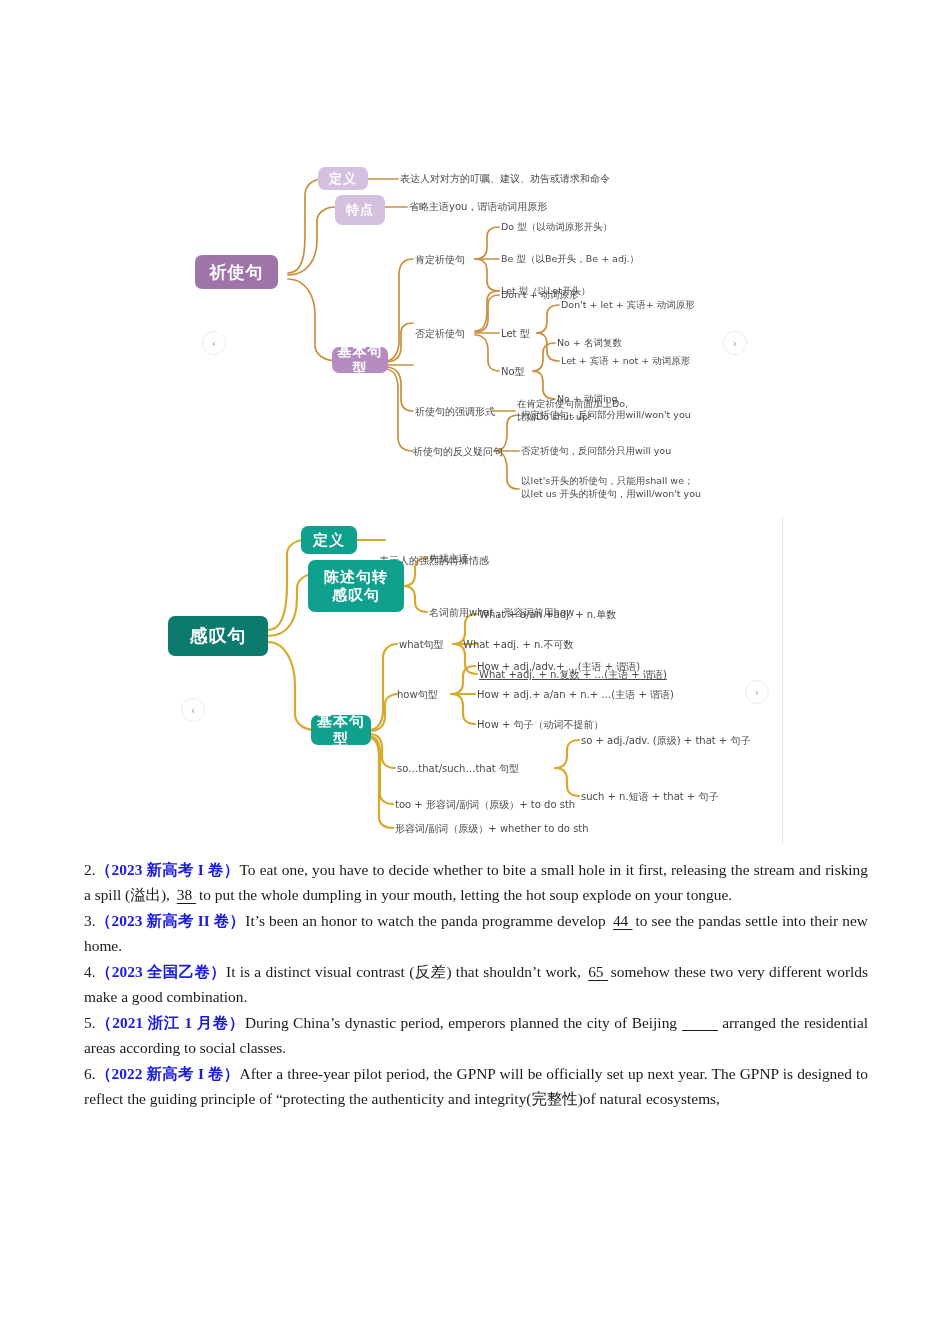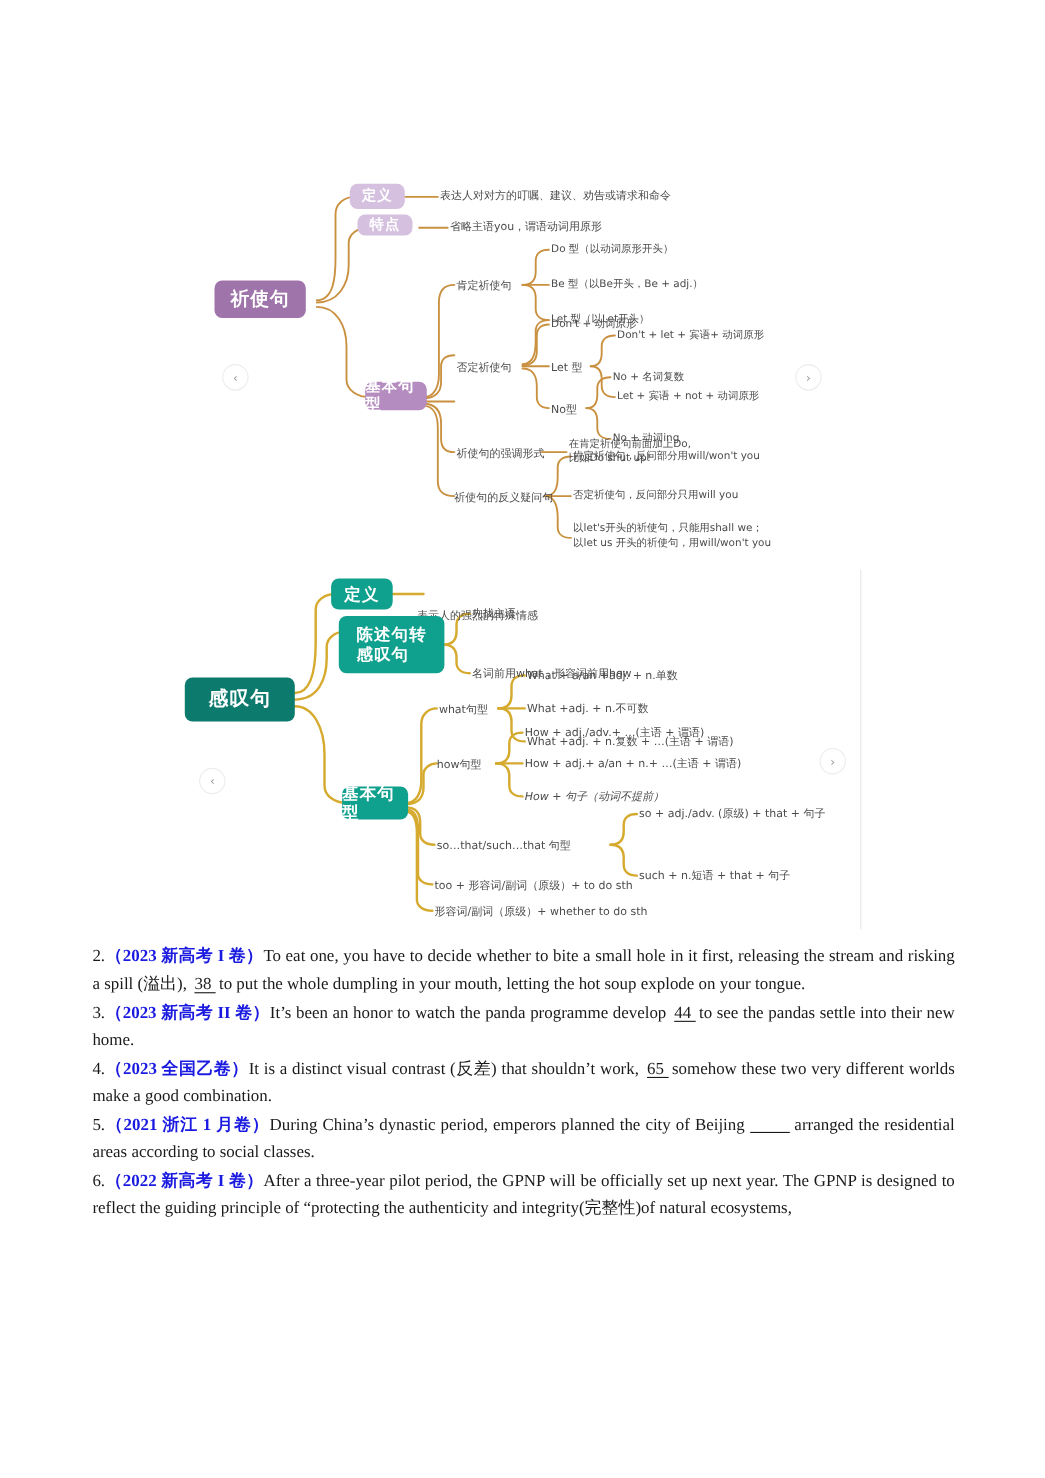--- a/index.html
+++ b/index.html
@@ -52,21 +52,21 @@
     height: 100%;
   }
 
   
   .node {
     position: absolute;
     box-sizing: border-box;
     display: flex;
     align-items: center;
     justify-content: center;
-    text-align: left;
+    text-align: center;
     font-family: "DejaVu Sans", "Liberation Sans", sans-serif;
     color: #ffffff;
     border-radius: 7px;
     letter-spacing: 1px;
     white-space: pre-line;
     line-height: 1.22;
   }
   .node.root-purple {
     background: #9f74aa;
     font-size: 17px;
@@ -217,21 +217,21 @@
         <path d="M310,296 L334,296"></path>
         <path d="M310,296 C320,296 322,306 322,316 L322,324 C322,330 326,334 334,334"></path>
       </g>
     </svg>
 
     <div class="node root-purple" style="left:10px; top:100px; width:83px; height:34px;">祈使句</div>
 
     <div class="node sub-purple" style="left:133px; top:12px; width:50px; height:23px;">定义</div>
     <div class="leaf b1" style="left:215px; top:17px;">表达人对对方的叮嘱、建议、劝告或请求和命令</div>
 
-    <div class="node sub-purple" style="left:140px; top:40px; width:50px; height:19px;">特点</div>
+    <div class="node sub-purple" style="left:150px; top:40px; width:50px; height:30px;">特点</div>
     <div class="leaf b1" style="left:224px; top:45px;">省略主语you，谓语动词用原形</div>
 
     <div class="node mid-purple" style="left:147px; top:192px; width:56px; height:26px;">基本句型</div>
 
     <div class="branch-label" style="left:230px; top:98px;">肯定祈使句</div>
     <div class="leaf" style="left:316px; top:66px;">Do 型（以动词原形开头）</div>
     <div class="leaf" style="left:316px; top:98px;">Be 型（以Be开头，Be + adj.）</div>
     <div class="leaf" style="left:316px; top:130px;">Let 型（以Let开头）</div>
 
     <div class="branch-label" style="left:230px; top:172px;">否定祈使句</div>
@@ -299,27 +299,27 @@
 
     <div class="node sub-teal" style="left:145px; top:42px; width:96px; height:52px;">陈述句转
 感叹句</div>
     <div class="leaf b1" style="left:266px; top:34px;">先找主语</div>
     <div class="leaf b1" style="left:266px; top:88px;">名词前用what，形容词前用how</div>
 
     <div class="node sub-teal" style="left:148px; top:197px; width:60px; height:30px;">基本句型</div>
 
     <div class="branch-label" style="left:236px; top:120px;">what句型</div>
     <div class="leaf b1" style="left:316px; top:90px;">What + a/an +adj. + n.单数</div>
-    <div class="leaf b1" style="left:316px; top:120px;">What +adj. + n.不可数</div>
-    <div class="leaf b1" style="left:316px; top:150px;">What +adj. + n.复数 + …(主语 + 谓语)</div>
+    <div class="leaf b1" style="left:300px; top:120px;">What +adj. + n.不可数</div>
+    <div class="leaf b1" style="left:316px; top:150px;text-decoration:underline;">What +adj. + n.复数 + …(主语 + 谓语)</div>
 
     <div class="branch-label" style="left:234px; top:170px;">how句型</div>
     <div class="leaf b1" style="left:314px; top:142px;">How + adj./adv.+ …(主语 + 谓语)</div>
     <div class="leaf b1" style="left:314px; top:170px;">How + adj.+ a/an + n.+ …(主语 + 谓语)</div>
-    <div class="leaf b1" style="left:314px; top:200px;font-style:italic;">How + 句子（动词不提前）</div>
+    <div class="leaf b1" style="left:314px; top:200px;">How + 句子（动词不提前）</div>
 
     <div class="branch-label" style="left:234px; top:244px;">so…that/such…that 句型</div>
     <div class="leaf b1" style="left:418px; top:216px;">so + adj./adv. (原级) + that + 句子</div>
     <div class="leaf b1" style="left:418px; top:272px;">such + n.短语 + that + 句子</div>
 
     <div class="branch-label" style="left:232px; top:280px;">too + 形容词/副词（原级）+ to do sth</div>
     <div class="branch-label" style="left:232px; top:304px;">形容词/副词（原级）+ whether to do sth</div>
 
     <div class="nav-circle" style="left:18px; top:180px;">‹</div>
     <div class="nav-circle" style="left:582px; top:162px;">›</div>

